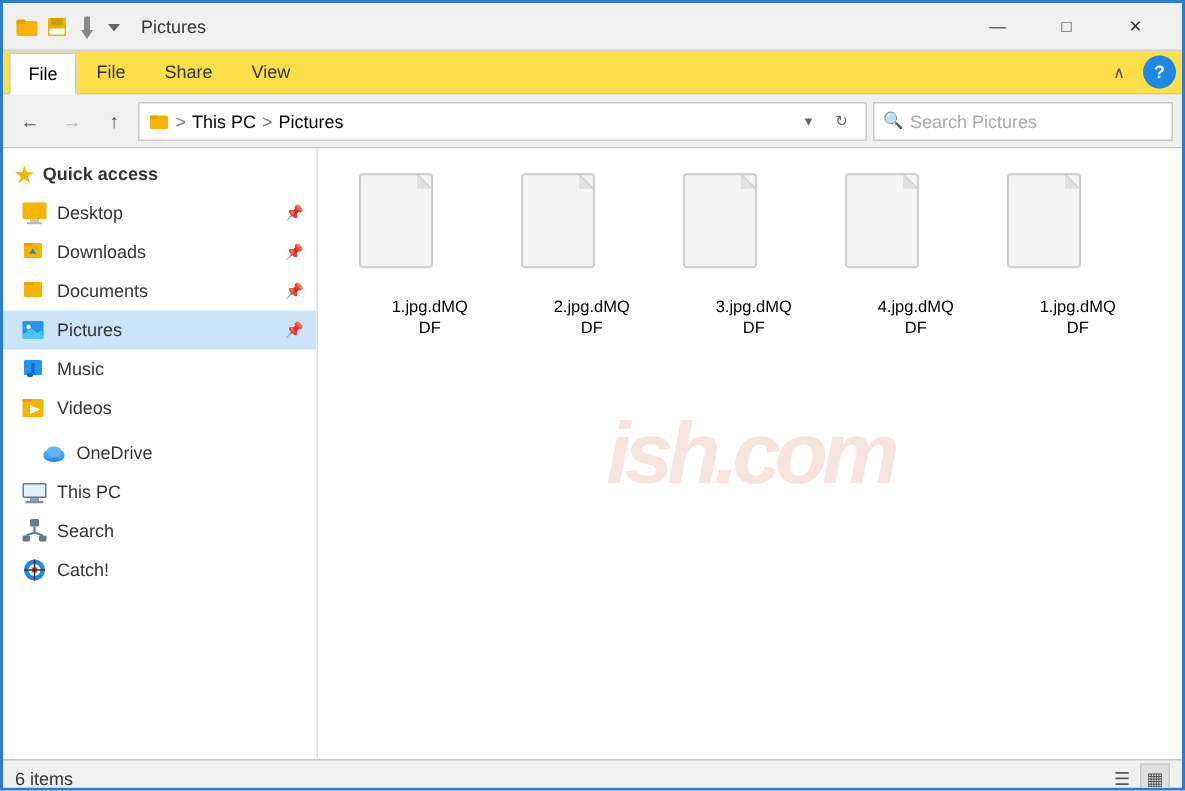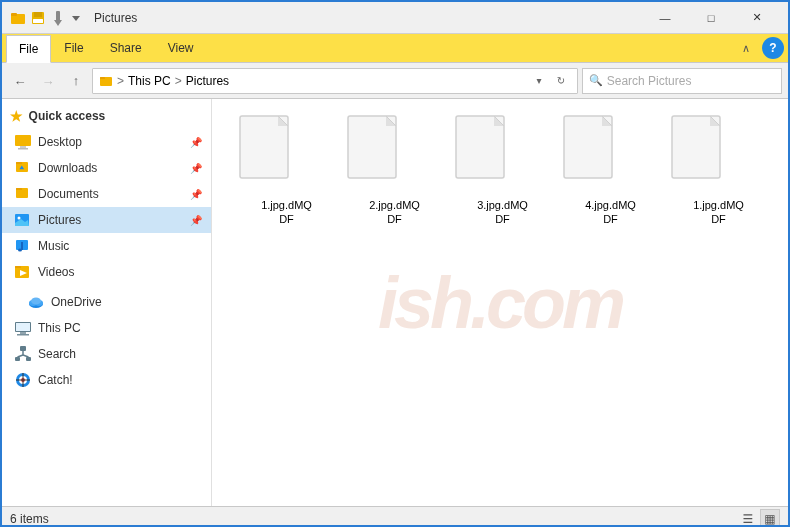--- a/index.html
+++ b/index.html
@@ -400,21 +400,21 @@
         <line x1="2" y1="9" x2="16" y2="9" stroke="#333" stroke-width="1"></line>
       </svg>
       <span>Catch!</span>
     </div>
   </div>
 
   <div class="file-area">
 
     <div style="position:absolute;top:0;left:0;right:0;bottom:0;pointer-events:none;overflow:hidden;display:flex;align-items:center;justify-content:center;z-index:0;">
       <div style="transform:rotate(0deg);text-align:center;">
-        <div style="font-size:72px;font-weight:900;color:rgba(200,110,70,0.18);font-style:italic;letter-spacing:-4px;line-height:1;">ish.com</div>
+        <div style="font-size:58px;font-weight:900;color:rgba(200,110,70,0.18);font-style:italic;letter-spacing:-4px;line-height:1;">ish.com</div>
       </div>
     </div>
 
     <div class="file-grid" style="position:relative;z-index:1;">
 
       <div class="file-item">
         <div class="file-icon-wrap">
           <svg class="file-svg" viewBox="0 0 70 80">
             <rect x="5" y="2" width="48" height="62" rx="2" fill="#f5f5f5" stroke="#d0d0d0" stroke-width="1.5"></rect>
             <polygon points="43,2 53,12 43,12" fill="#e0e0e0"></polygon>

